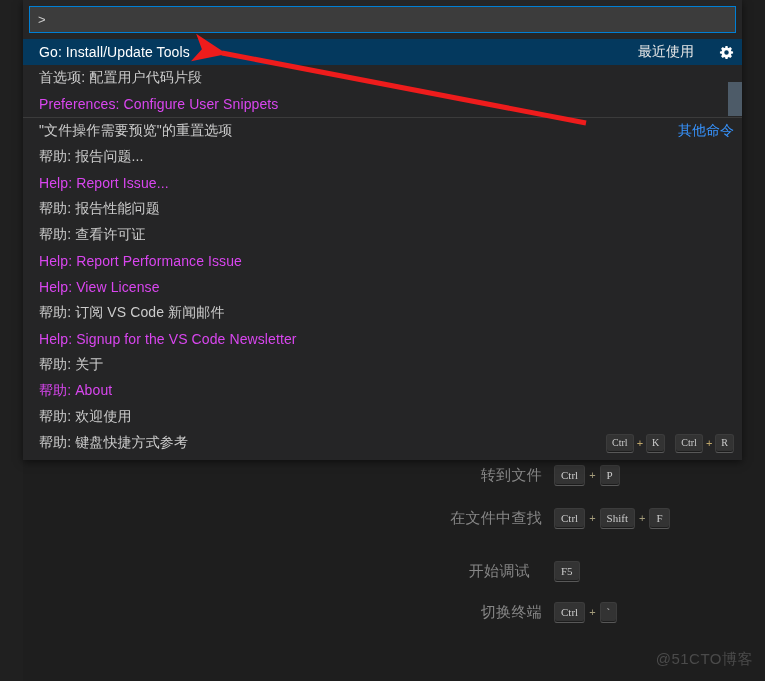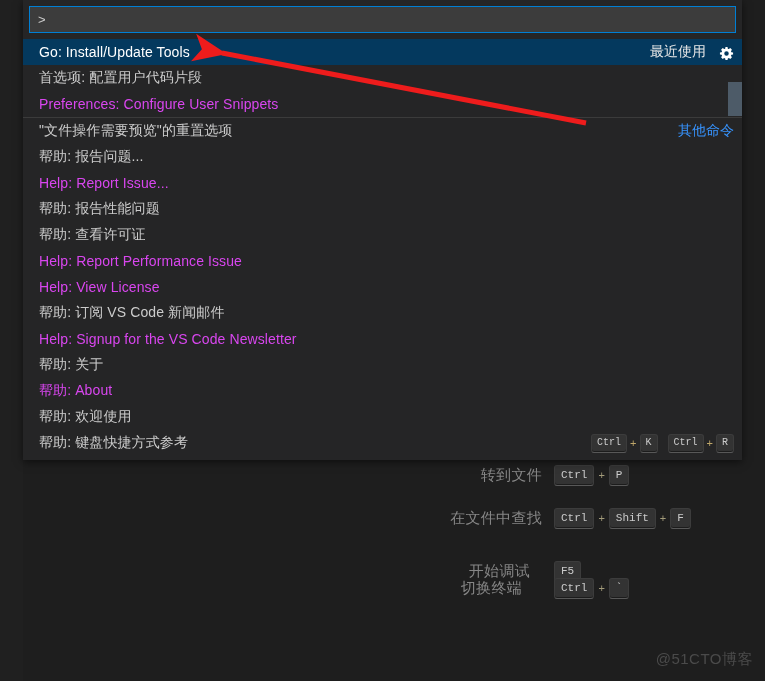--- a/index.html
+++ b/index.html
@@ -58,21 +58,21 @@
     width: 168px;
   }
   .kbd {
     display: inline-block;
     background: #333333;
     border: 1px solid #3c3c3c;
     border-bottom-color: #585858;
     border-radius: 3px;
     box-shadow: inset 0 -1px 0 rgba(0,0,0,0.45);
     color: #cccccc;
-    font-family: Liberation Mono, monospace;
+    font-family: Liberation Serif, serif;
     font-size: 11px;
     line-height: 14px;
     padding: 2px 6px 3px 6px;
     white-space: nowrap;
   }
   .kbd-plus {
     color: #a39b7a;
     font-size: 11px;
     padding: 0 4px;
   }
@@ -153,22 +153,22 @@
   .row.selected .label {
     color: #ffffff;
   }
   .row.muted .label {
     color: #d946ef;
   }
   .row .spacer { flex: 1 1 auto; }
 
   .row-right {
     display: flex;
-    align-items: flex-end;
-    gap: 12px;
+    align-items: center;
+    gap: 24px;
     flex: 0 0 auto;
   }
   .badge-group {
     color: #e7e7e7;
     font-size: 14px;
     white-space: nowrap;
   }
   .group-label-blue {
     color: #3794ff;
     font-size: 14px;
@@ -245,21 +245,21 @@
           <span class="kbd-plus">+</span>
           <span class="kbd">F</span>
         </span>
       </div>
       <div class="ed-row" style="top: 100px; gap: 12px;">
         <span class="ed-label">开始调试</span>
         <span class="ed-keys">
           <span class="kbd">F5</span>
         </span>
       </div>
-      <div class="ed-row" style="top: 117px; gap: 20px;">
+      <div class="ed-row" style="top: 141px;">
         <span class="ed-label">切换终端</span>
         <span class="ed-keys">
           <span class="kbd">Ctrl</span>
           <span class="kbd-plus">+</span>
           <span class="kbd">`</span>
         </span>
       </div>
     </div>
 
   <div class="watermark">@51CTO博客</div>

